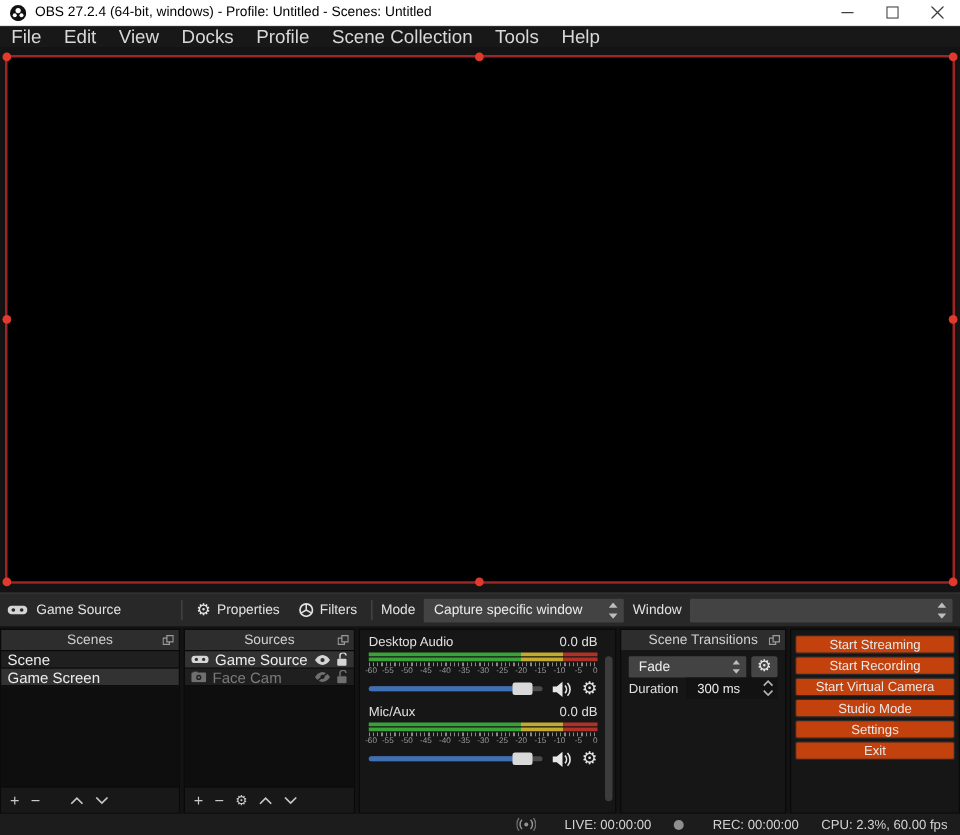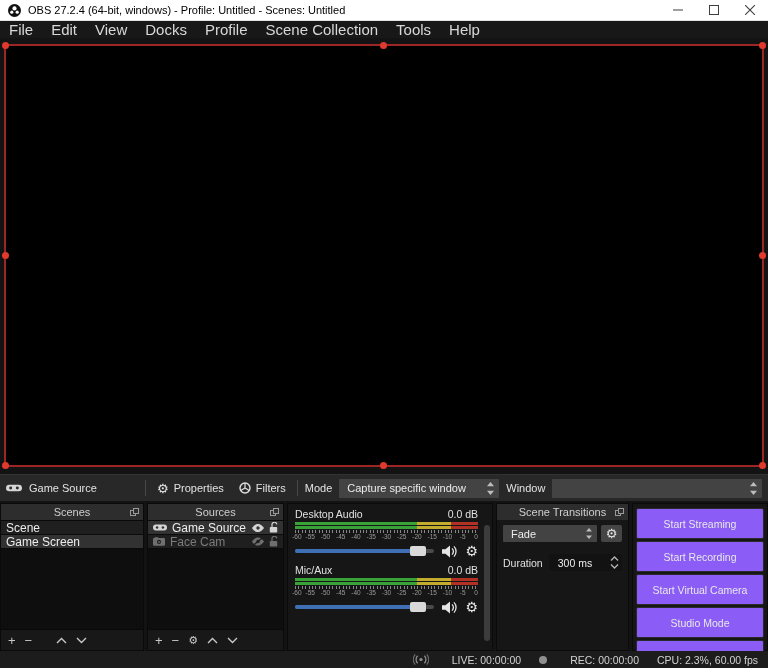--- a/index.html
+++ b/index.html
@@ -74,28 +74,28 @@
   .vol-handle{position:absolute;right:-8px;top:-3px;width:16px;height:10px;background:#d9d9d9;border-radius:2px}
   .speaker{color:#e6e6e6}
   .scrollbar{position:absolute;right:2px;top:20px;bottom:3px;width:6px}
   .scroll-thumb{position:absolute;left:0;right:0;top:1px;bottom:6px;background:#3c3c3c;border-radius:3px}
 
   
   .trans-body{flex:1;padding:5px 6px}
   .tr-row1{display:flex;gap:4px;align-items:center}
   .tr-combo{flex:1;height:17px}
   .gear-btn{width:21px;height:17px;background:#454545;border-radius:2px;display:flex;align-items:center;justify-content:center}
-  .tr-row2{display:flex;align-items:center;gap:6px;margin-top:12px}
+  .tr-row2{display:flex;align-items:center;gap:6px;margin-top:0}
   .tr-label{font-size:10.5px;color:#e0e0e0}
   .spinbox{flex:1;height:17px;background:#121212;display:flex;align-items:center;font-size:10.5px;color:#ececec;padding:0 3px 0 9px}
   .updown{margin-left:auto;color:#b5b5b5}
 
   
   .controls-body{flex:1;padding:4px 2px}
-  .ctl-btn{height:31px;margin:0 1px 2px 1px;background:#8b5cf6;border:1px solid #2a2a2a;border-radius:2px;
+  .ctl-btn{height:15px;margin:0 1px 2px 1px;background:#c2410c;border:1px solid #2a2a2a;border-radius:2px;
            display:flex;align-items:center;justify-content:center;font-size:10.5px;color:#e8e8e8;box-sizing:border-box}
 
   
   .statusbar{position:absolute;left:0;right:0;bottom:0;height:17px;background:#1c1c1c;display:flex;align-items:center;
              justify-content:flex-end;gap:18px;padding-right:10px;font-size:10.5px;color:#d2d2d2}
   .st-group{display:flex;align-items:center;gap:23px}
   .rec-dot{width:8px;height:8px;border-radius:50%;background:#8f8f8f}
 </style>
 </head>
 <body>

